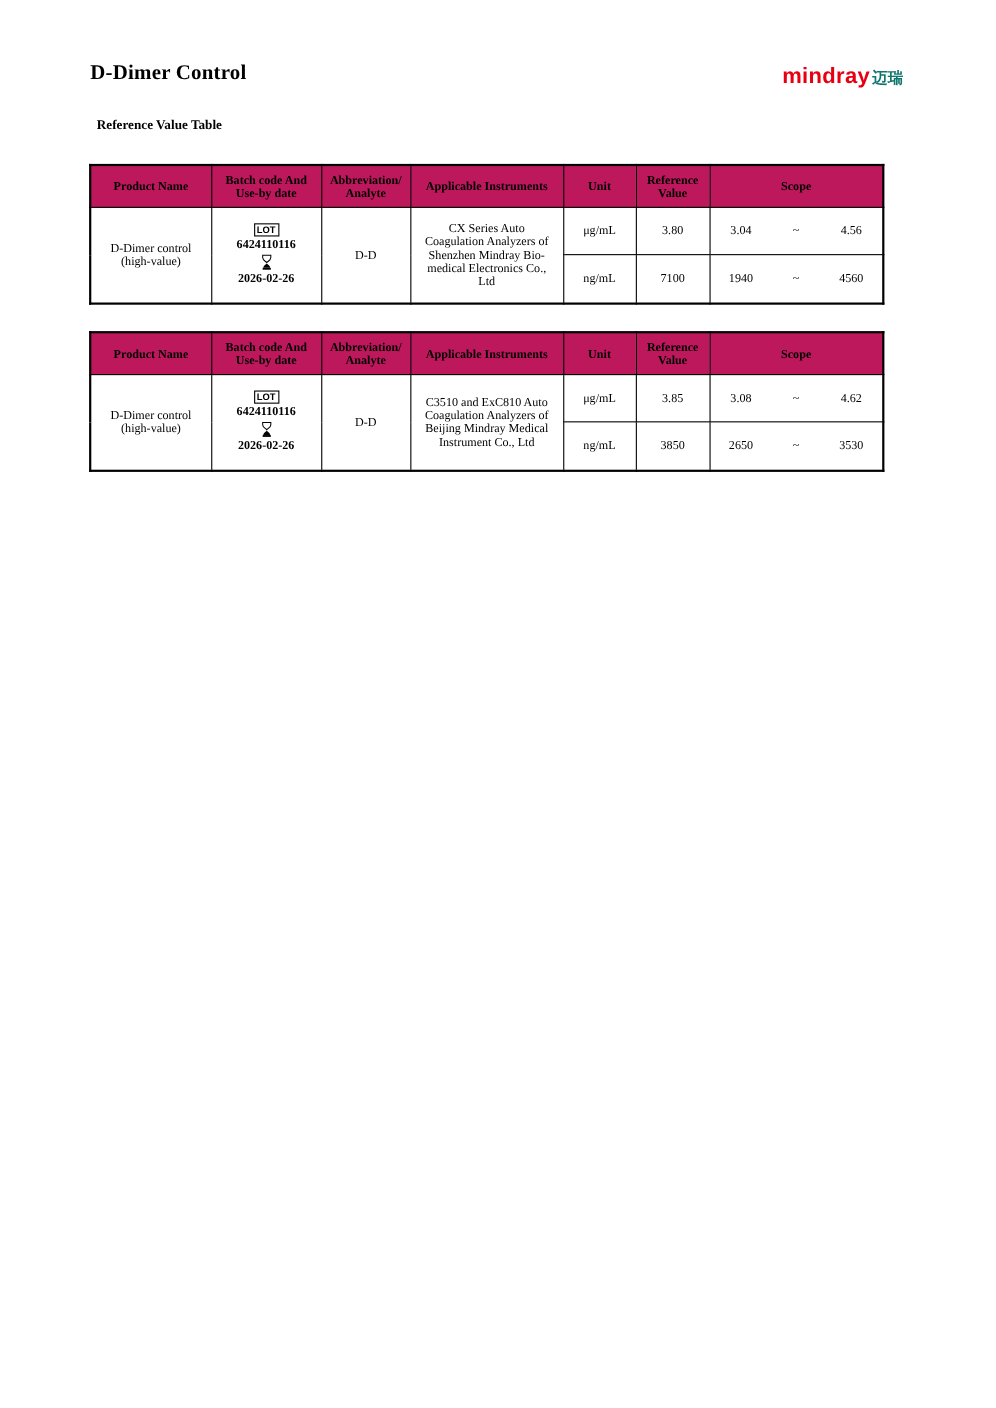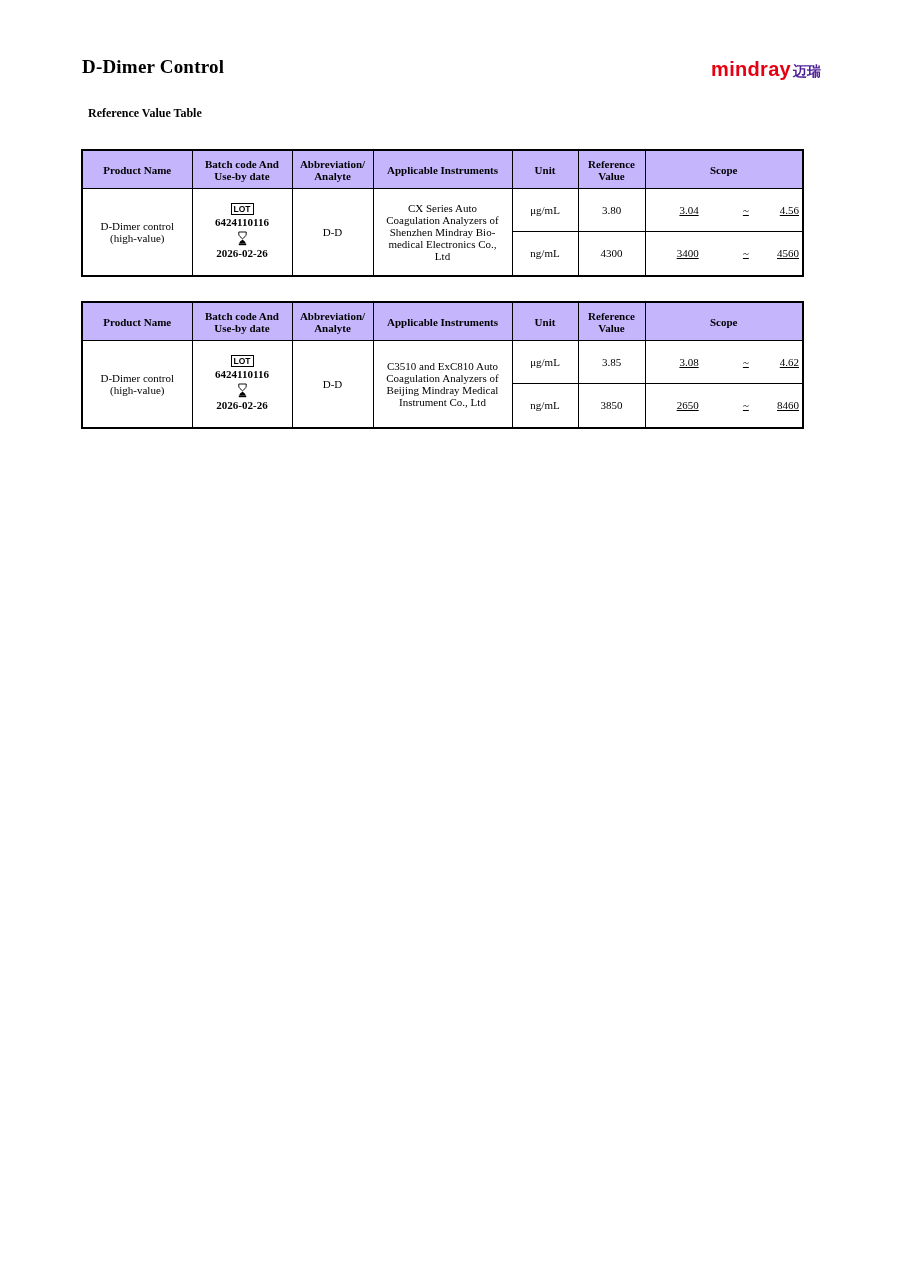--- a/index.html
+++ b/index.html
@@ -29,21 +29,21 @@
     gap: 2px;
     font-family: "Liberation Sans", sans-serif;
   }
   .logo .brand {
     color: #e60012;
     font-size: 20px;
     font-weight: bold;
     letter-spacing: 0.3px;
   }
   .logo .brand-cn {
-    color: #4c1d95;
+    color: #0f766e;
     font-size: 14px;
     font-weight: bold;
   }
   .section-title {
     position: absolute;
     left: 88px;
     top: 106px;
     font-size: 12px;
     font-weight: bold;
   }
@@ -59,21 +59,21 @@
   .table-2 { top: 301px; }
   .ref-table th, .ref-table td {
     border: 1px solid #000;
     text-align: center;
     vertical-align: middle;
     padding: 2px 3px;
     font-size: 11px;
     white-space: pre-line;
   }
   .ref-table th {
-    background: #c4b5fd;
+    background: #be185d;
     font-weight: bold;
     height: 33px;
   }
   .ref-table tr.data-row { height: 40px; }
   .batch {
     display: flex;
     flex-direction: column;
     align-items: center;
     gap: 1px;
     line-height: 1.25;
@@ -88,21 +88,21 @@
     padding: 0 2px;
     font-family: "Liberation Sans", sans-serif;
   }
   .bold { font-weight: bold; }
   .hourglass { display: block; margin: 0 auto; }
   .scope-wrap {
     display: flex;
     width: 100%;
     align-items: center;
   }
-  .scope-wrap span { flex: 1; text-align: right; text-decoration: underline; }
+  .scope-wrap span { flex: 1; text-align: center; }
   .footer {
     position: absolute;
     left: 82px;
     top: 1181px;
     font-size: 11px;
     white-space: pre;
   }
   .page-number {
     position: absolute;
     left: 0;
@@ -175,24 +175,24 @@
       <td>
         <div class="scope-wrap">
           <span>3.04</span>
           <span>~</span>
           <span>4.56</span>
         </div>
       </td>
     </tr>
     <tr class="data-row">
       <td>ng/mL</td>
-      <td>4300</td>
-      <td>
-        <div class="scope-wrap">
-          <span>3400</span>
+      <td>7100</td>
+      <td>
+        <div class="scope-wrap">
+          <span>1940</span>
           <span>~</span>
           <span>4560</span>
         </div>
       </td>
     </tr>
   </tbody>
     </table>
 
   <table class="ref-table table-2">
     <colgroup>
@@ -247,21 +247,21 @@
         </div>
       </td>
     </tr>
     <tr class="data-row">
       <td>ng/mL</td>
       <td>3850</td>
       <td>
         <div class="scope-wrap">
           <span>2650</span>
           <span>~</span>
-          <span>8460</span>
+          <span>3530</span>
         </div>
       </td>
     </tr>
   </tbody>
     </table>
 
   <div class="page-number">1/1</div>
 
 </div>
 

